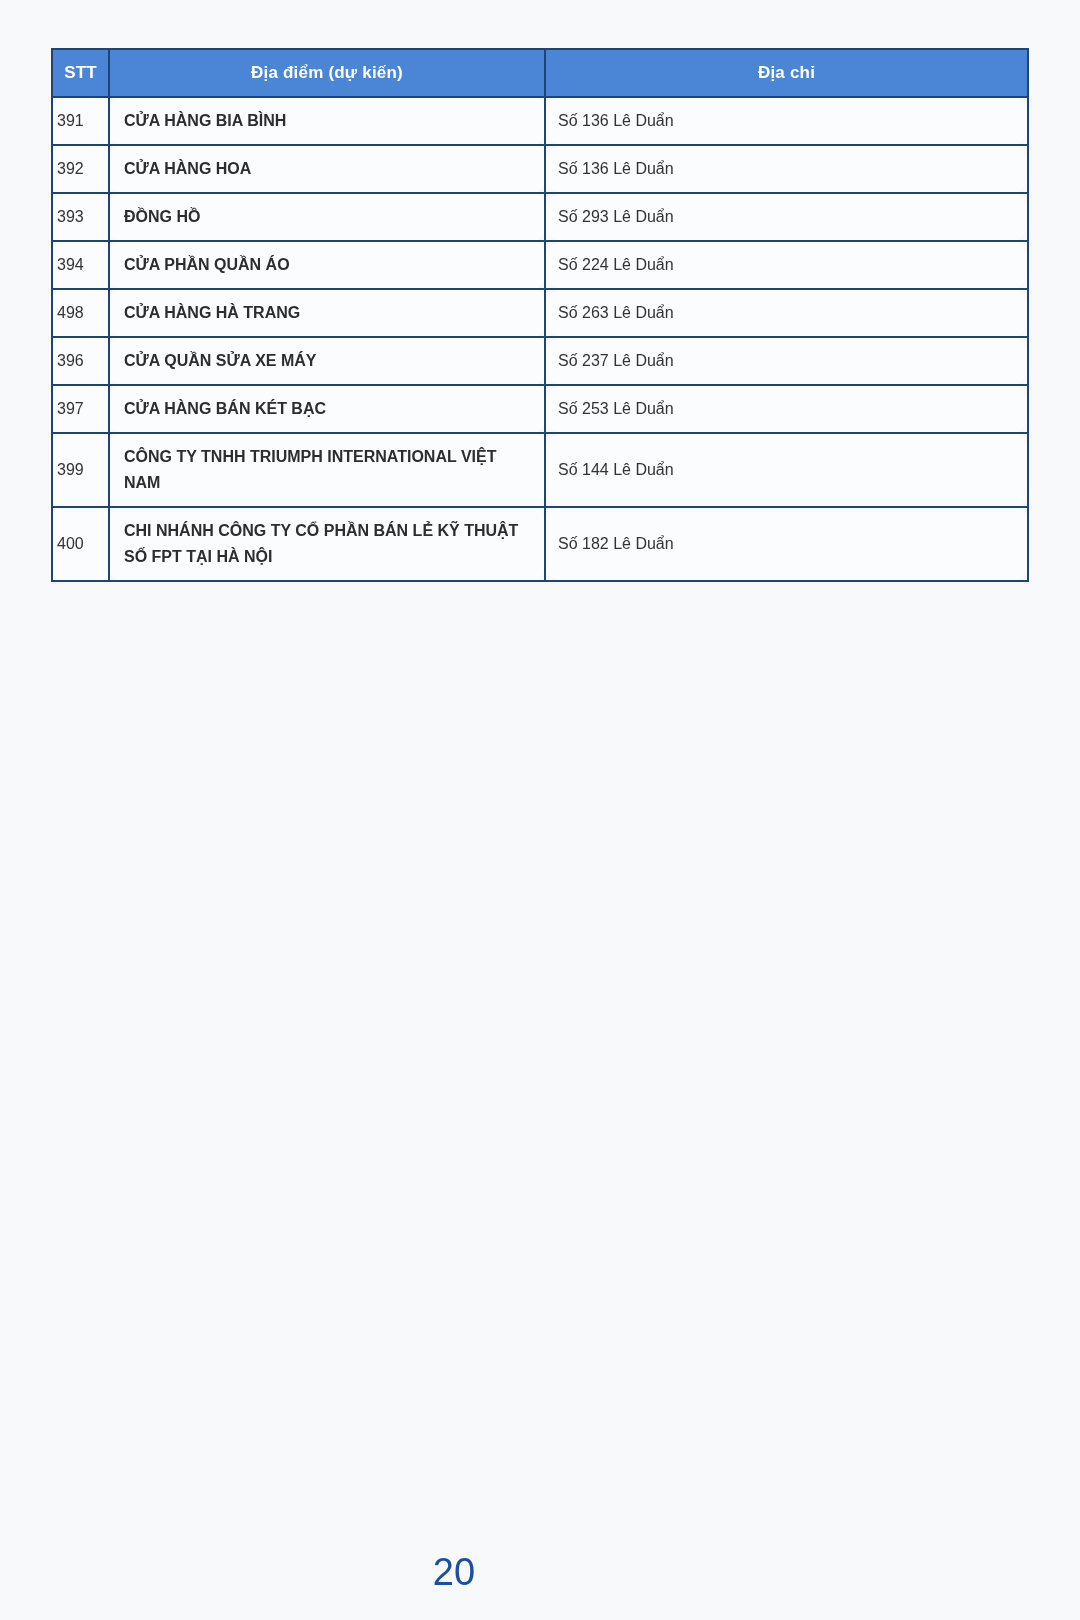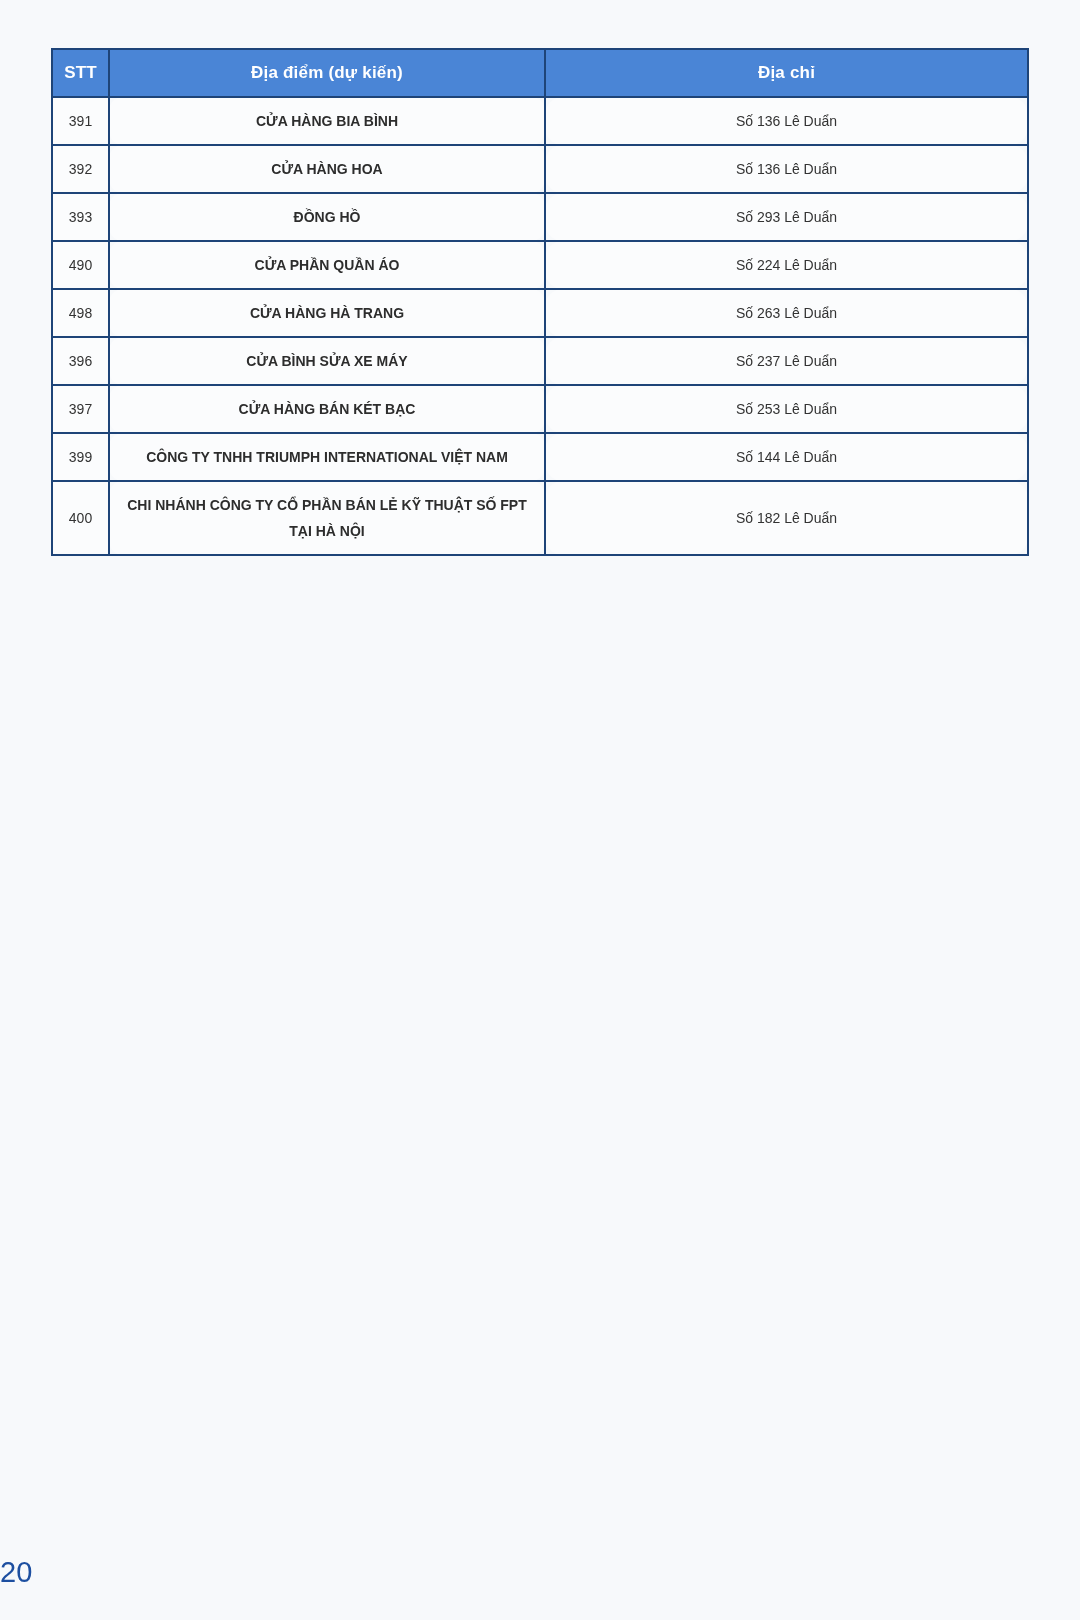--- a/index.html
+++ b/index.html
@@ -47,24 +47,23 @@
     font-weight: bold;
     height: 48px;
     text-align: center;
     vertical-align: middle;
     padding: 0 6px;
     letter-spacing: 0.2px;
   }
   .doc-table tbody td {
     background: var(--cell-bg);
     color: var(--body-text);
-    font-size: 14px;
+    font-size: 16px;
     line-height: 26px;
     height: 26px;              
-    text-align: center;
     vertical-align: middle;
     padding: 10px 12px;
   }
   .doc-table td.cell-stt {
     font-weight: normal;
     padding: 10px 4px;
   }
   .doc-table td.cell-location {
     font-weight: bold;
     color: var(--location-text);
@@ -73,21 +72,22 @@
   }
   .doc-table td.cell-address {
     font-weight: normal;
     border-radius: 18px;
   }
   .page-number {
     position: absolute;
     left: 0;
     top: 1556px;
     width: 908px;
-    font-size: 29px;
+    text-align: center;
+    font-size: 38px;
     line-height: 32px;
     color: var(--page-num);
   }
 </style>
 </head>
 <body>
 
 <div class="page">
 
   <table class="doc-table">
@@ -113,32 +113,32 @@
     <td class="cell-stt">392</td>
     <td class="cell-location">CỬA HÀNG HOA</td>
     <td class="cell-address">Số 136 Lê Duẩn</td>
   </tr>
         <tr>
     <td class="cell-stt">393</td>
     <td class="cell-location">ĐỒNG HỒ</td>
     <td class="cell-address">Số 293 Lê Duẩn</td>
   </tr>
         <tr>
-    <td class="cell-stt">490</td>
+    <td class="cell-stt">394</td>
     <td class="cell-location">CỬA PHẦN QUẦN ÁO</td>
     <td class="cell-address">Số 224 Lê Duẩn</td>
   </tr>
         <tr>
     <td class="cell-stt">498</td>
     <td class="cell-location">CỬA HÀNG HÀ TRANG</td>
     <td class="cell-address">Số 263 Lê Duẩn</td>
   </tr>
         <tr>
     <td class="cell-stt">396</td>
-    <td class="cell-location">CỬA BÌNH SỬA XE MÁY</td>
+    <td class="cell-location">CỬA QUẦN SỬA XE MÁY</td>
     <td class="cell-address">Số 237 Lê Duẩn</td>
   </tr>
         <tr>
     <td class="cell-stt">397</td>
     <td class="cell-location">CỬA HÀNG BÁN KÉT BẠC</td>
     <td class="cell-address">Số 253 Lê Duẩn</td>
   </tr>
         <tr>
     <td class="cell-stt">399</td>
     <td class="cell-location">CÔNG TY TNHH TRIUMPH INTERNATIONAL VIỆT NAM</td>

